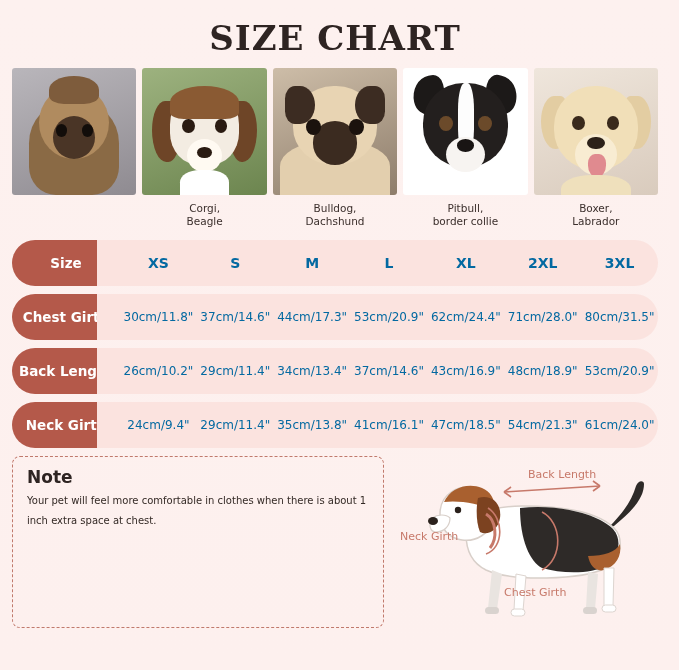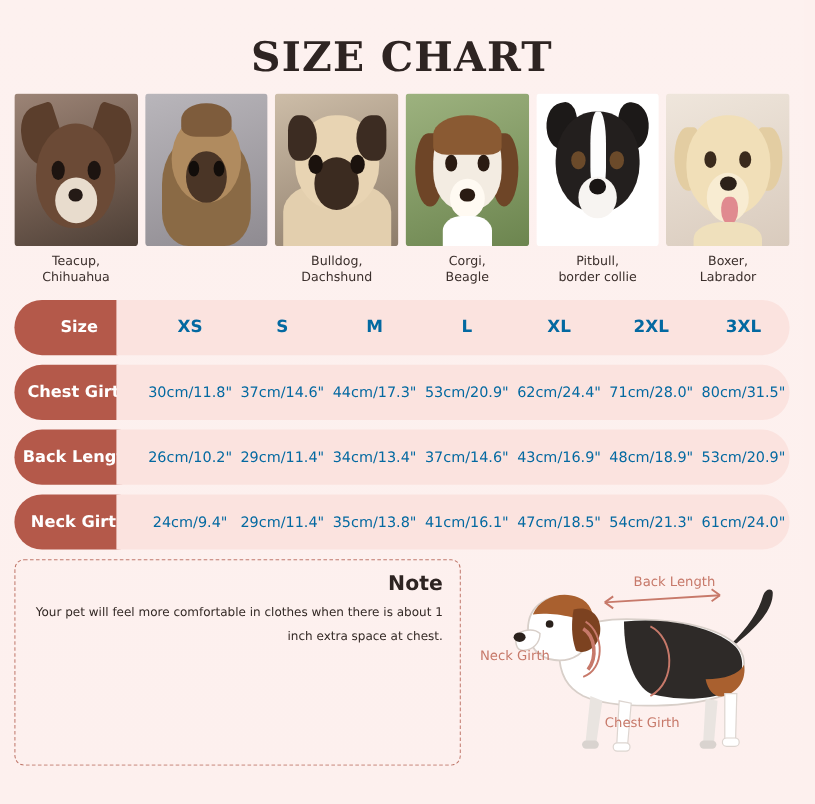--- a/index.html
+++ b/index.html
@@ -13,21 +13,21 @@
     font-family: "DejaVu Sans", sans-serif;
     color: #3b2f2c;
     overflow: hidden;
   }
   .page {
     position: relative;
     width: 670px;
     height: 670px;
     background: linear-gradient(180deg, #fdf1ef 0%, #fdf0ee 100%);
     box-sizing: border-box;
-    padding: 10px 12px;
+    padding: 0 12px;
   }
   .title {
     text-align: center;
     font-family: "DejaVu Serif", serif;
     font-weight: bold;
     font-size: 34px;
     letter-spacing: 1px;
     color: #2e2422;
     padding-top: 18px;
     padding-bottom: 10px;
@@ -186,21 +186,20 @@
     gap: 8px;
     height: 172px;
   }
   .note {
     flex: 0 0 372px;
     border: 1.5px dashed #c0796c;
     border-radius: 8px;
     padding: 10px 14px 8px 14px;
     box-sizing: border-box;
     background: transparent;
-    text-align: right;
   }
   .note-title {
     font-size: 17px;
     font-weight: bold;
     color: #2e2422;
     margin-bottom: 4px;
   }
   .note-text {
     font-size: 10px;
     line-height: 20px;
@@ -215,80 +214,66 @@
 </style>
 </head>
 <body>
 
 <div class="page">
 
   <div class="title">SIZE CHART</div>
 
   <div class="breeds">
 
-    <div class="breed">
-      <div class="photo p1">
-        <div class="ph-bg"></div>
-        <div class="ph-el ear-l"></div>
-          <div class="ph-el ear-r"></div>
-        <div class="ph-el head"></div>
-          <div class="ph-el muzzle"></div>
-        <div class="ph-el eye1"></div>
-          <div class="ph-el eye2"></div>
-          <div class="ph-el nose"></div>
-      </div>
-      <div class="breed-label">Teacup,
-Chihuahua</div>
-    </div>
 
     <div class="breed">
       <div class="photo p2">
         <div class="ph-bg"></div>
         <div class="ph-el body"></div>
           <div class="ph-el head"></div>
           <div class="ph-el top"></div>
         <div class="ph-el face"></div>
           <div class="ph-el eye1"></div>
           <div class="ph-el eye2"></div>
       </div>
-    </div>
-
-    <div class="breed">
-      <div class="photo p3">
-        <div class="ph-bg"></div>
-        <div class="ph-el body"></div>
-          <div class="ph-el head"></div>
-        <div class="ph-el ear-l"></div>
-          <div class="ph-el ear-r"></div>
-        <div class="ph-el mask"></div>
-          <div class="ph-el eye1"></div>
-          <div class="ph-el eye2"></div>
-      </div>
-      <div class="breed-label">Bulldog,
-Dachshund</div>
     </div>
 
     <div class="breed">
       <div class="photo p4">
         <div class="ph-bg"></div>
         <div class="ph-el ear-l"></div>
           <div class="ph-el ear-r"></div>
         <div class="ph-el head"></div>
           <div class="ph-el cap"></div>
         <div class="ph-el eye1"></div>
           <div class="ph-el eye2"></div>
         <div class="ph-el muzzle"></div>
           <div class="ph-el nose"></div>
           <div class="ph-el chest"></div>
       </div>
       <div class="breed-label">Corgi,
 Beagle</div>
     </div>
 
     <div class="breed">
+      <div class="photo p3">
+        <div class="ph-bg"></div>
+        <div class="ph-el body"></div>
+          <div class="ph-el head"></div>
+        <div class="ph-el ear-l"></div>
+          <div class="ph-el ear-r"></div>
+        <div class="ph-el mask"></div>
+          <div class="ph-el eye1"></div>
+          <div class="ph-el eye2"></div>
+      </div>
+      <div class="breed-label">Bulldog,
+Dachshund</div>
+    </div>
+
+    <div class="breed">
       <div class="photo p5">
         <div class="ph-bg"></div>
         <div class="ph-el ear-l"></div>
           <div class="ph-el ear-r"></div>
         <div class="ph-el head"></div>
           <div class="ph-el blaze"></div>
         <div class="ph-el eye1"></div>
           <div class="ph-el eye2"></div>
         <div class="ph-el muzzle"></div>
           <div class="ph-el nose"></div>

